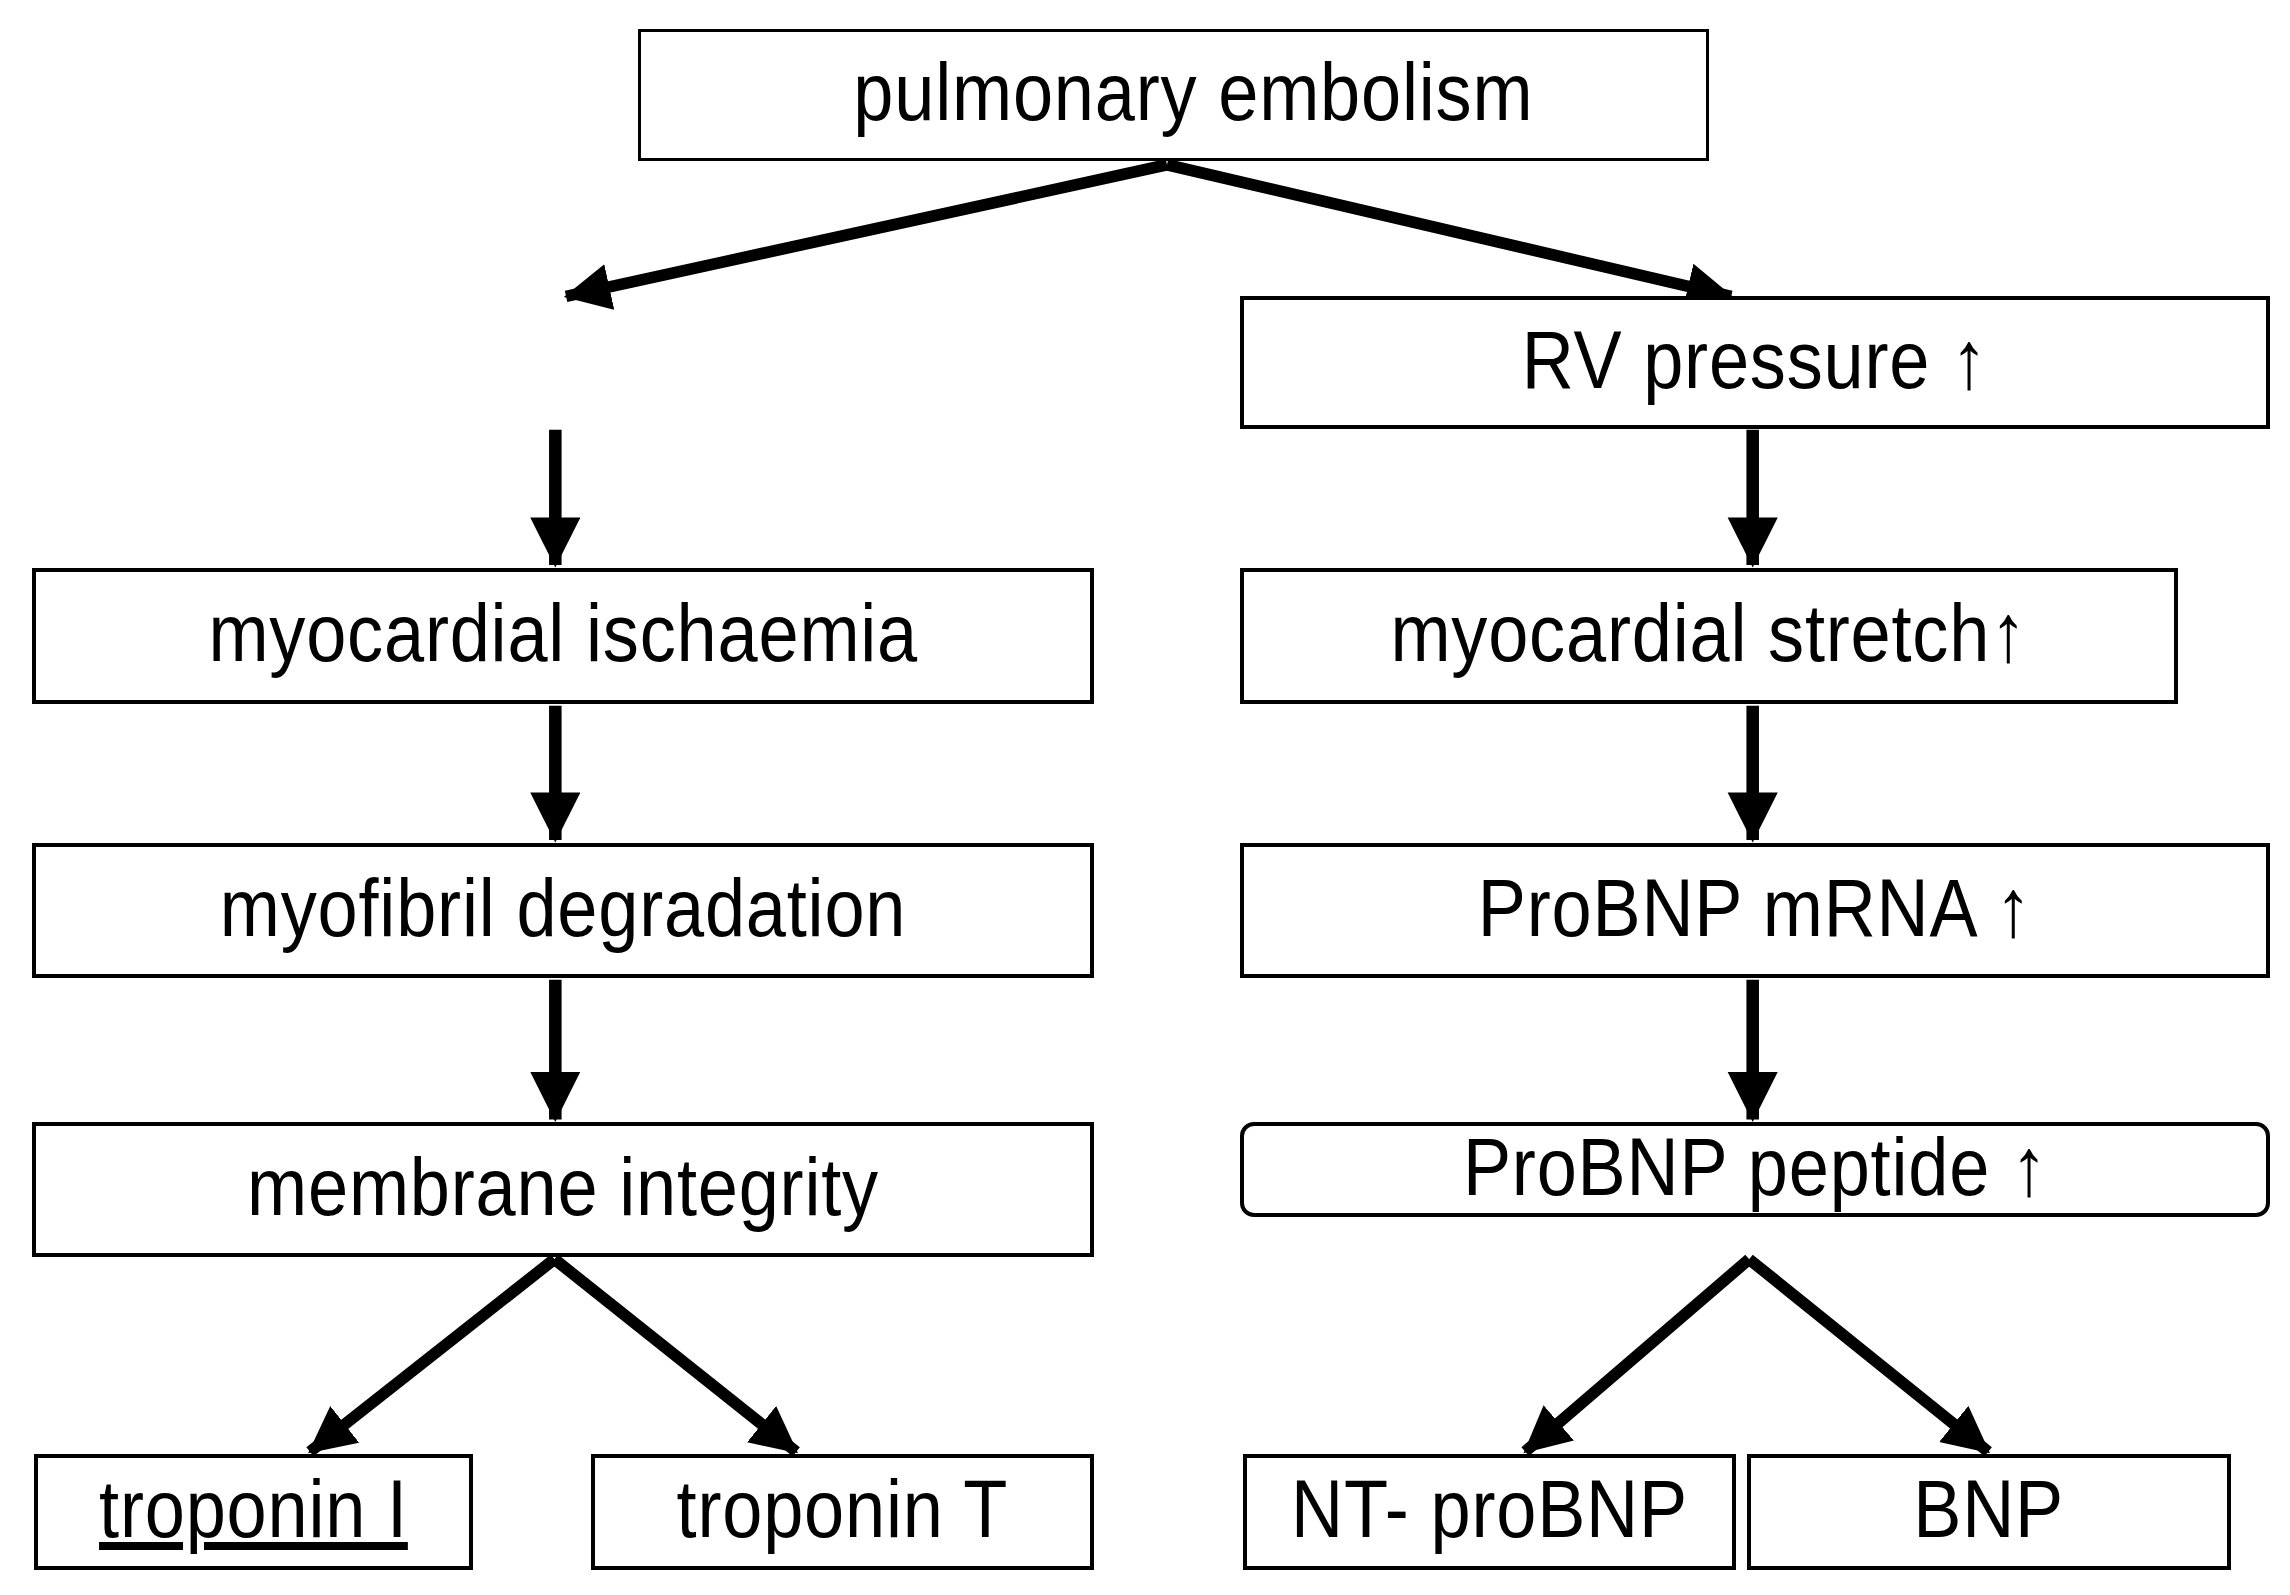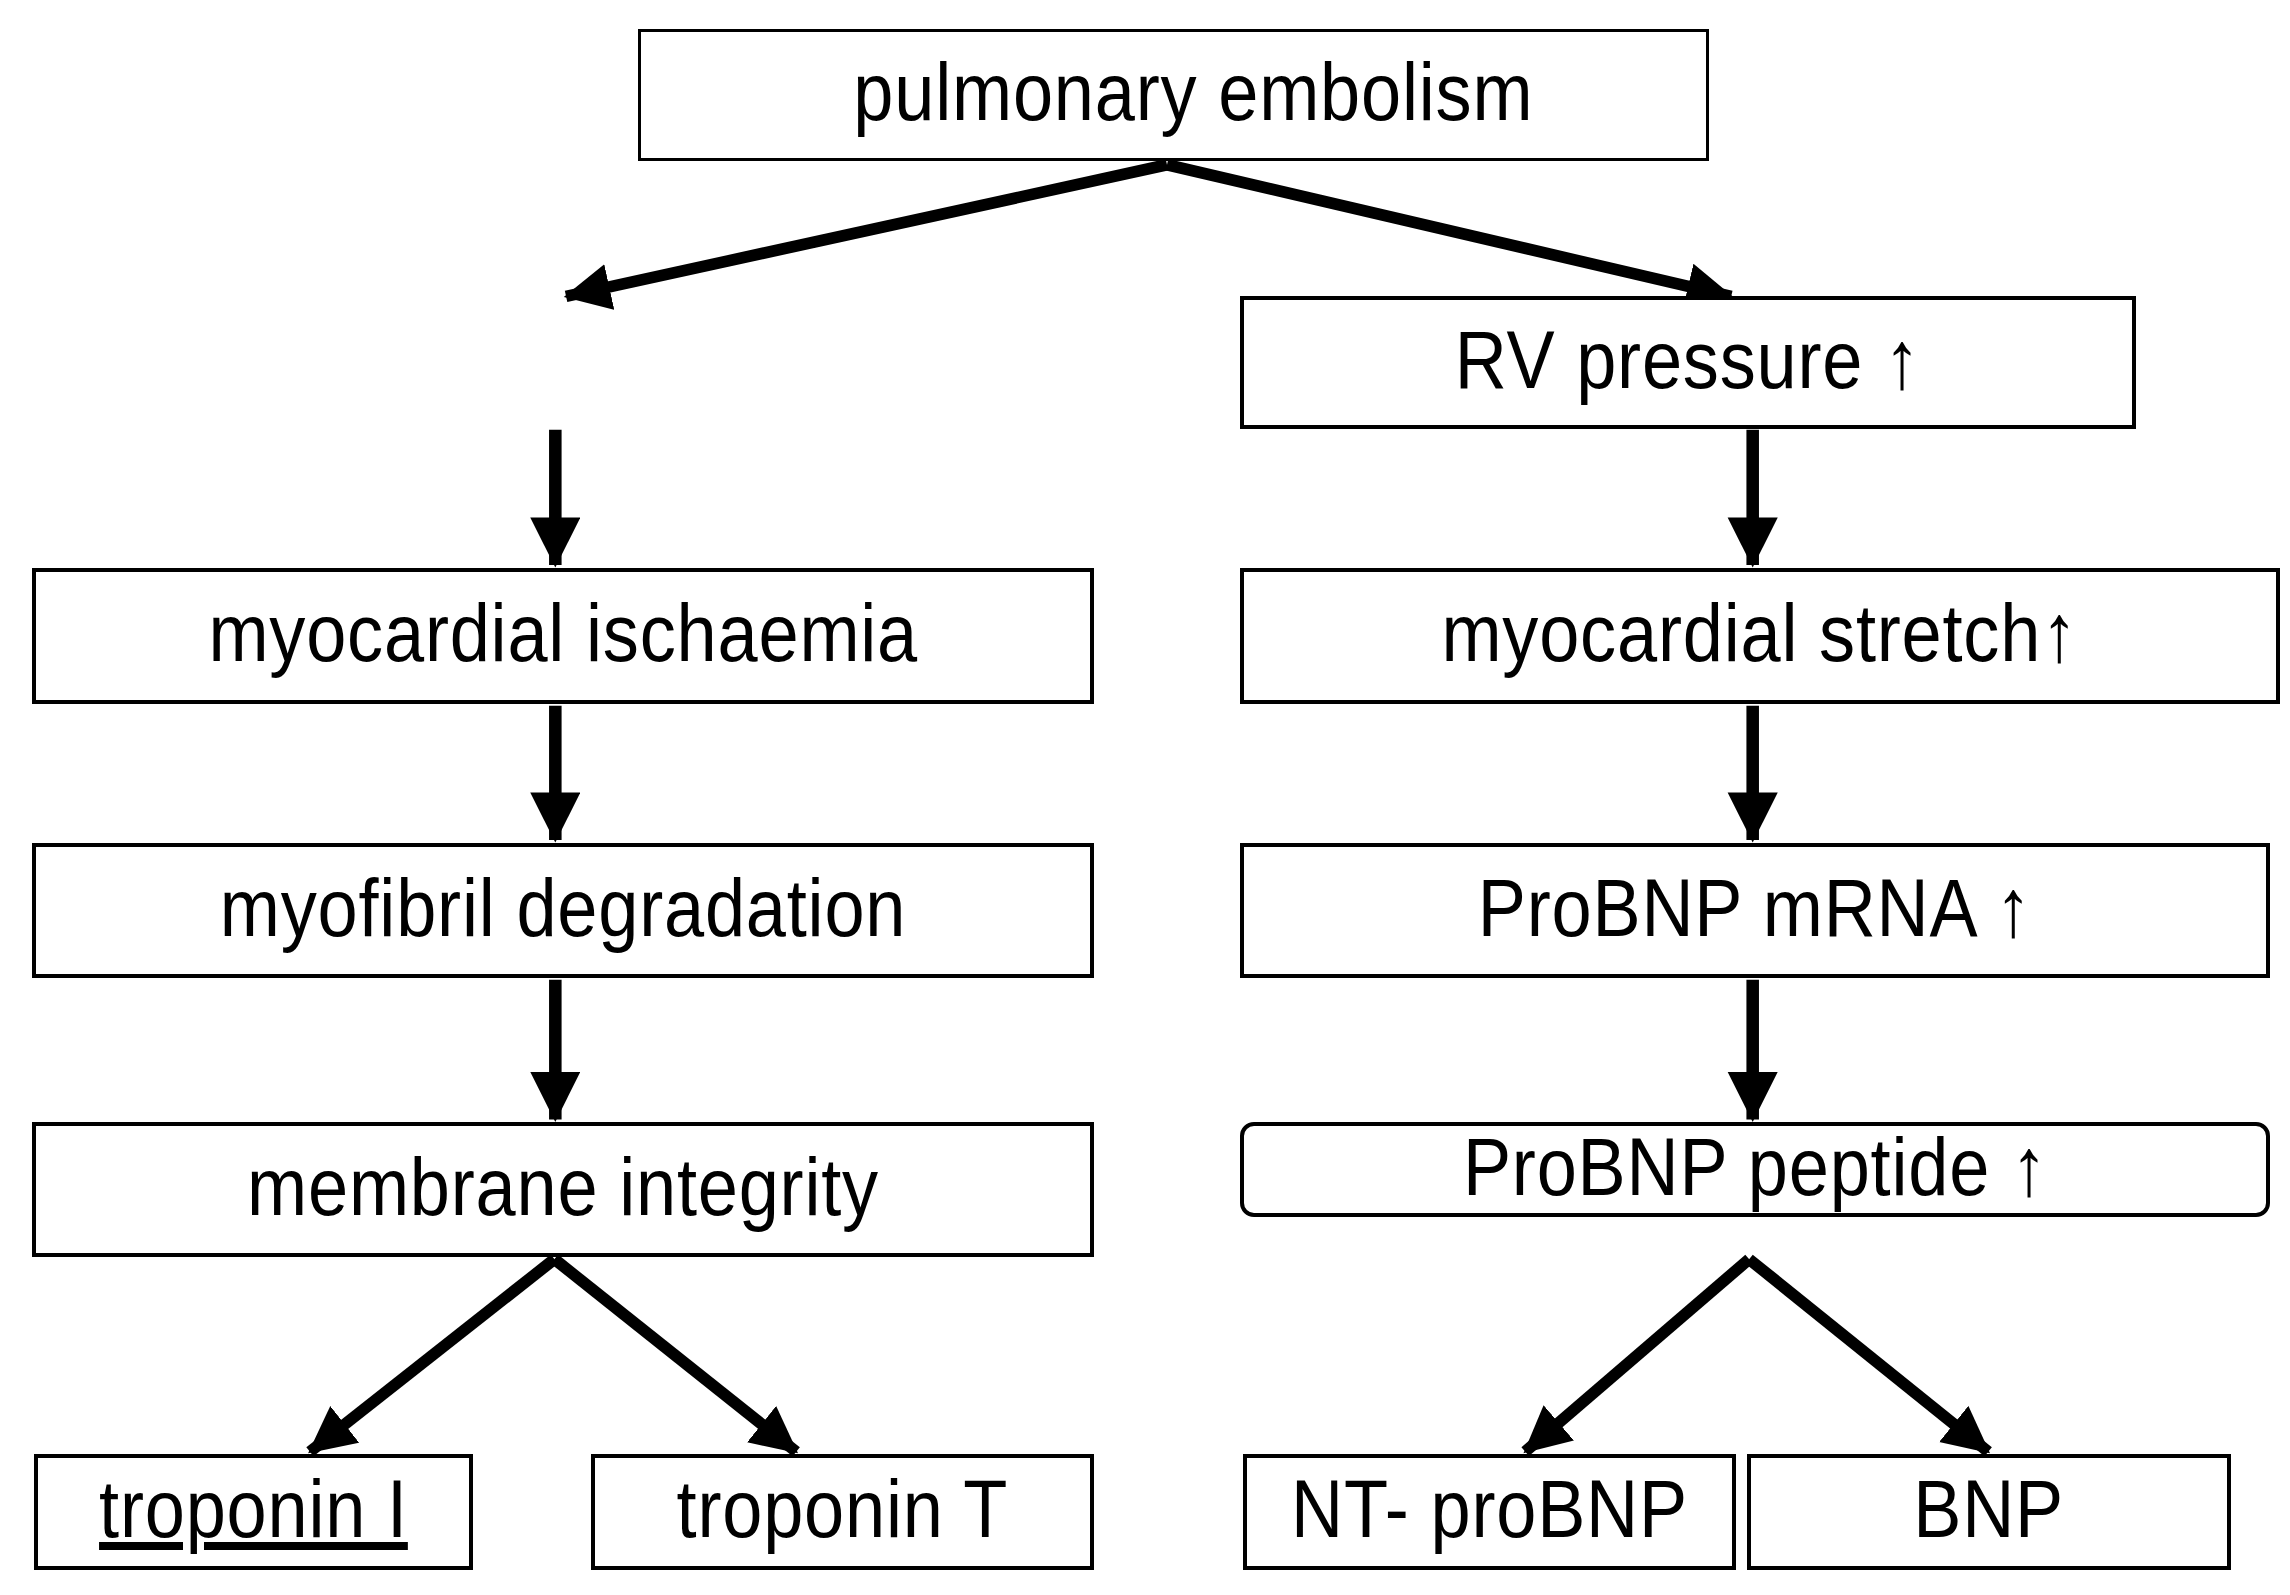--- a/index.html
+++ b/index.html
@@ -39,23 +39,23 @@
     line-height: 1;
     letter-spacing: 0.9px;
     white-space: nowrap;
     transform: scaleX(0.88);
     color: #000000;
     padding-bottom: 5.4px;
   }
   
   #n-pe        { left: 638px;  top: 29px;   width: 1071px; height: 132px; }
   #n-rvo2      { left: 32px;   top: 296px;  width: 1062px; height: 133px; }
-  #n-rvpress   { left: 1240px; top: 296px;  width: 896px; height: 133px; }
+  #n-rvpress   { left: 1240px; top: 296px;  width: 1030px; height: 133px; }
   #n-isch      { left: 32px;   top: 568px;  width: 1062px; height: 136px; }
-  #n-stretch   { left: 1240px; top: 568px;  width: 1040px; height: 136px; text-align: right; }
+  #n-stretch   { left: 1240px; top: 568px;  width: 938px; height: 136px; text-align: right; }
   #n-myofib    { left: 32px;   top: 843px;  width: 1062px; height: 135px; }
   #n-mrna      { left: 1240px; top: 843px;  width: 1030px; height: 135px; }
   #n-membr     { left: 32px;   top: 1122px; width: 1062px; height: 135px; }
   #n-peptide   { left: 1240px; top: 1122px; width: 1030px; height: 95px; border-radius: 14px; }
   #n-tropi     { left: 34px;   top: 1454px; width: 439px;  height: 116px; text-decoration: underline; }
   #n-tropt     { left: 591px;  top: 1454px; width: 503px;  height: 116px; align-items: center; }
   #n-ntprobnp  { left: 1243px; top: 1454px; width: 493px;  height: 116px; }
   #n-bnp       { left: 1747px; top: 1454px; width: 484px;  height: 116px; justify-content: center; }
 </style>
 </head>

